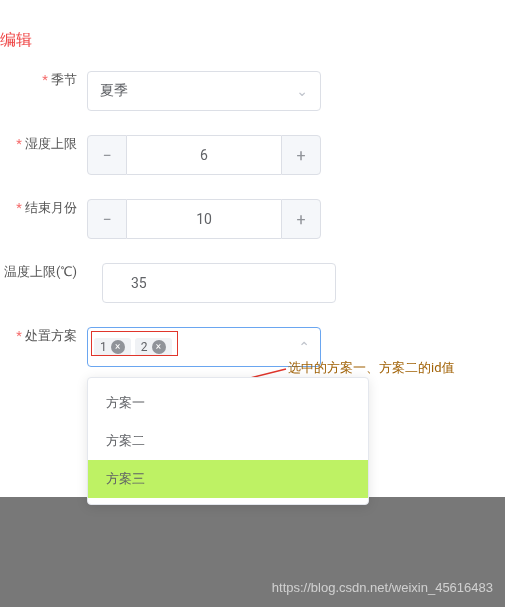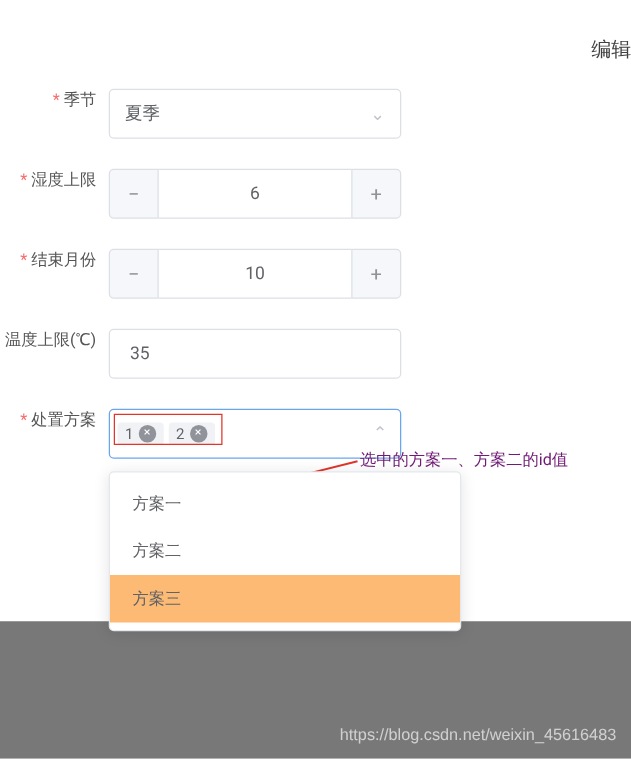--- a/index.html
+++ b/index.html
@@ -1,37 +1,37 @@
 <!DOCTYPE html>
 <html><head>
   <meta charset="utf-8">
   <style>
     * { margin: 0; padding: 0; box-sizing: border-box; }
     body { font-family: -apple-system, BlinkMacSystemFont, "Segoe UI", Roboto, "PingFang SC", "Microsoft YaHei", sans-serif; font-size: 14px; color: #333; background: #fff; width: 505px; height: 607px; position: relative; overflow: hidden; }
-    .form-title { text-align: right; padding: 30px 0 20px; font-size: 16px; color: #404040; }
+    .form-title { text-align: left; padding: 30px 0 20px; font-size: 16px; color: #ef4444; }
     .form-row { display: flex; margin-bottom: 24px; }
     .form-label { width: 84px; text-align: right; padding-right: 10px; font-size: 13px; color: #555; }
     .required::before { content: "* "; color: #f56c6c; }
     .select-wrap { width: 234px; height: 40px; border: 1px solid #dcdfe6; border-radius: 4px; display: flex; align-items: center; padding: 12px 12px; cursor: pointer; position: relative; color: #606266; }
     .select-wrap .arrow { position: absolute; right: 12px; color: #c0c4cc; }
     .number-input { display: flex; align-items: center; width: 234px; }
     .num-btn { width: 40px; height: 40px; border: 1px solid #dcdfe6; background: #f5f7fa; color: #909399; display: flex; align-items: center; justify-content: center; cursor: pointer; font-size: 16px; }
     .num-btn.dec { border-radius: 4px 0 0 4px; }
     .num-btn.inc { border-radius: 0 4px 4px 0; }
     .num-value { flex: 1; height: 40px; border-top: 1px solid #dcdfe6; border-bottom: 1px solid #dcdfe6; text-align: center; display: flex; align-items: center; justify-content: center; color: #606266; }
-    .text-input { width: 234px; height: 40px; border: 1px solid #dcdfe6; border-radius: 4px; padding: 0 16px; display: flex; align-items: center; color: #606266; }
+    .text-input { width: 234px; height: 40px; border: 1px solid #dcdfe6; border-radius: 4px; padding: 0 28px; display: flex; align-items: center; color: #606266; margin-left: 15px; }
     .multi-select { width: 234px; min-height: 40px; border: 1px solid #6aa6f0; border-radius: 4px; padding: 4px 30px 4px 6px; position: relative; display: flex; flex-wrap: wrap; align-items: center; gap: 4px; }
     .tag { background: #f0f2f5; border-radius: 3px; padding: 2px 6px; display: inline-flex; align-items: center; font-size: 12px; color: #606266; gap: 4px; }
     .tag-close { width: 14px; height: 14px; border-radius: 50%; background: #909399; color: #fff; display: inline-flex; align-items: center; justify-content: center; font-size: 10px; cursor: pointer; line-height: 1; }
     .multi-arrow { position: absolute; right: 10px; top: 50%; transform: translateY(-50%); color: #c0c4cc; }
     .tag-highlight { position: absolute; border: 1.5px solid #e0352b; pointer-events: none; }
     .dropdown { position: absolute; width: 282px; background: #fff; box-shadow: 0 2px 12px rgba(0,0,0,0.1); border: 1px solid #e4e7ed; border-radius: 4px; margin-top: 10px; padding: 6px 0; z-index: 100; }
     .dropdown-item { padding: 10px 18px; font-size: 13px; color: #606266; cursor: pointer; }
-    .dropdown-item.hover { background: #fdba74; }
-    .annotation-text { position: absolute; color: #701a75; font-size: 13px; }
+    .dropdown-item.hover { background: #bef264; }
+    .annotation-text { position: absolute; color: #a16207; font-size: 13px; }
     .annotation-arrow { position: absolute; pointer-events: none; }
     .footer-bar { position: absolute; bottom: 0; left: 0; right: 0; height: 110px; background: #787878; }
     .watermark { position: absolute; bottom: 12px; right: 12px; color: rgba(255,255,255,0.65); font-size: 13px; font-family: Arial, sans-serif; text-align: center; }
     .form-area { padding-left: 3px; }
   </style>
 </head>
 <body>
 
 <div class="form-title">编辑</div>
 

